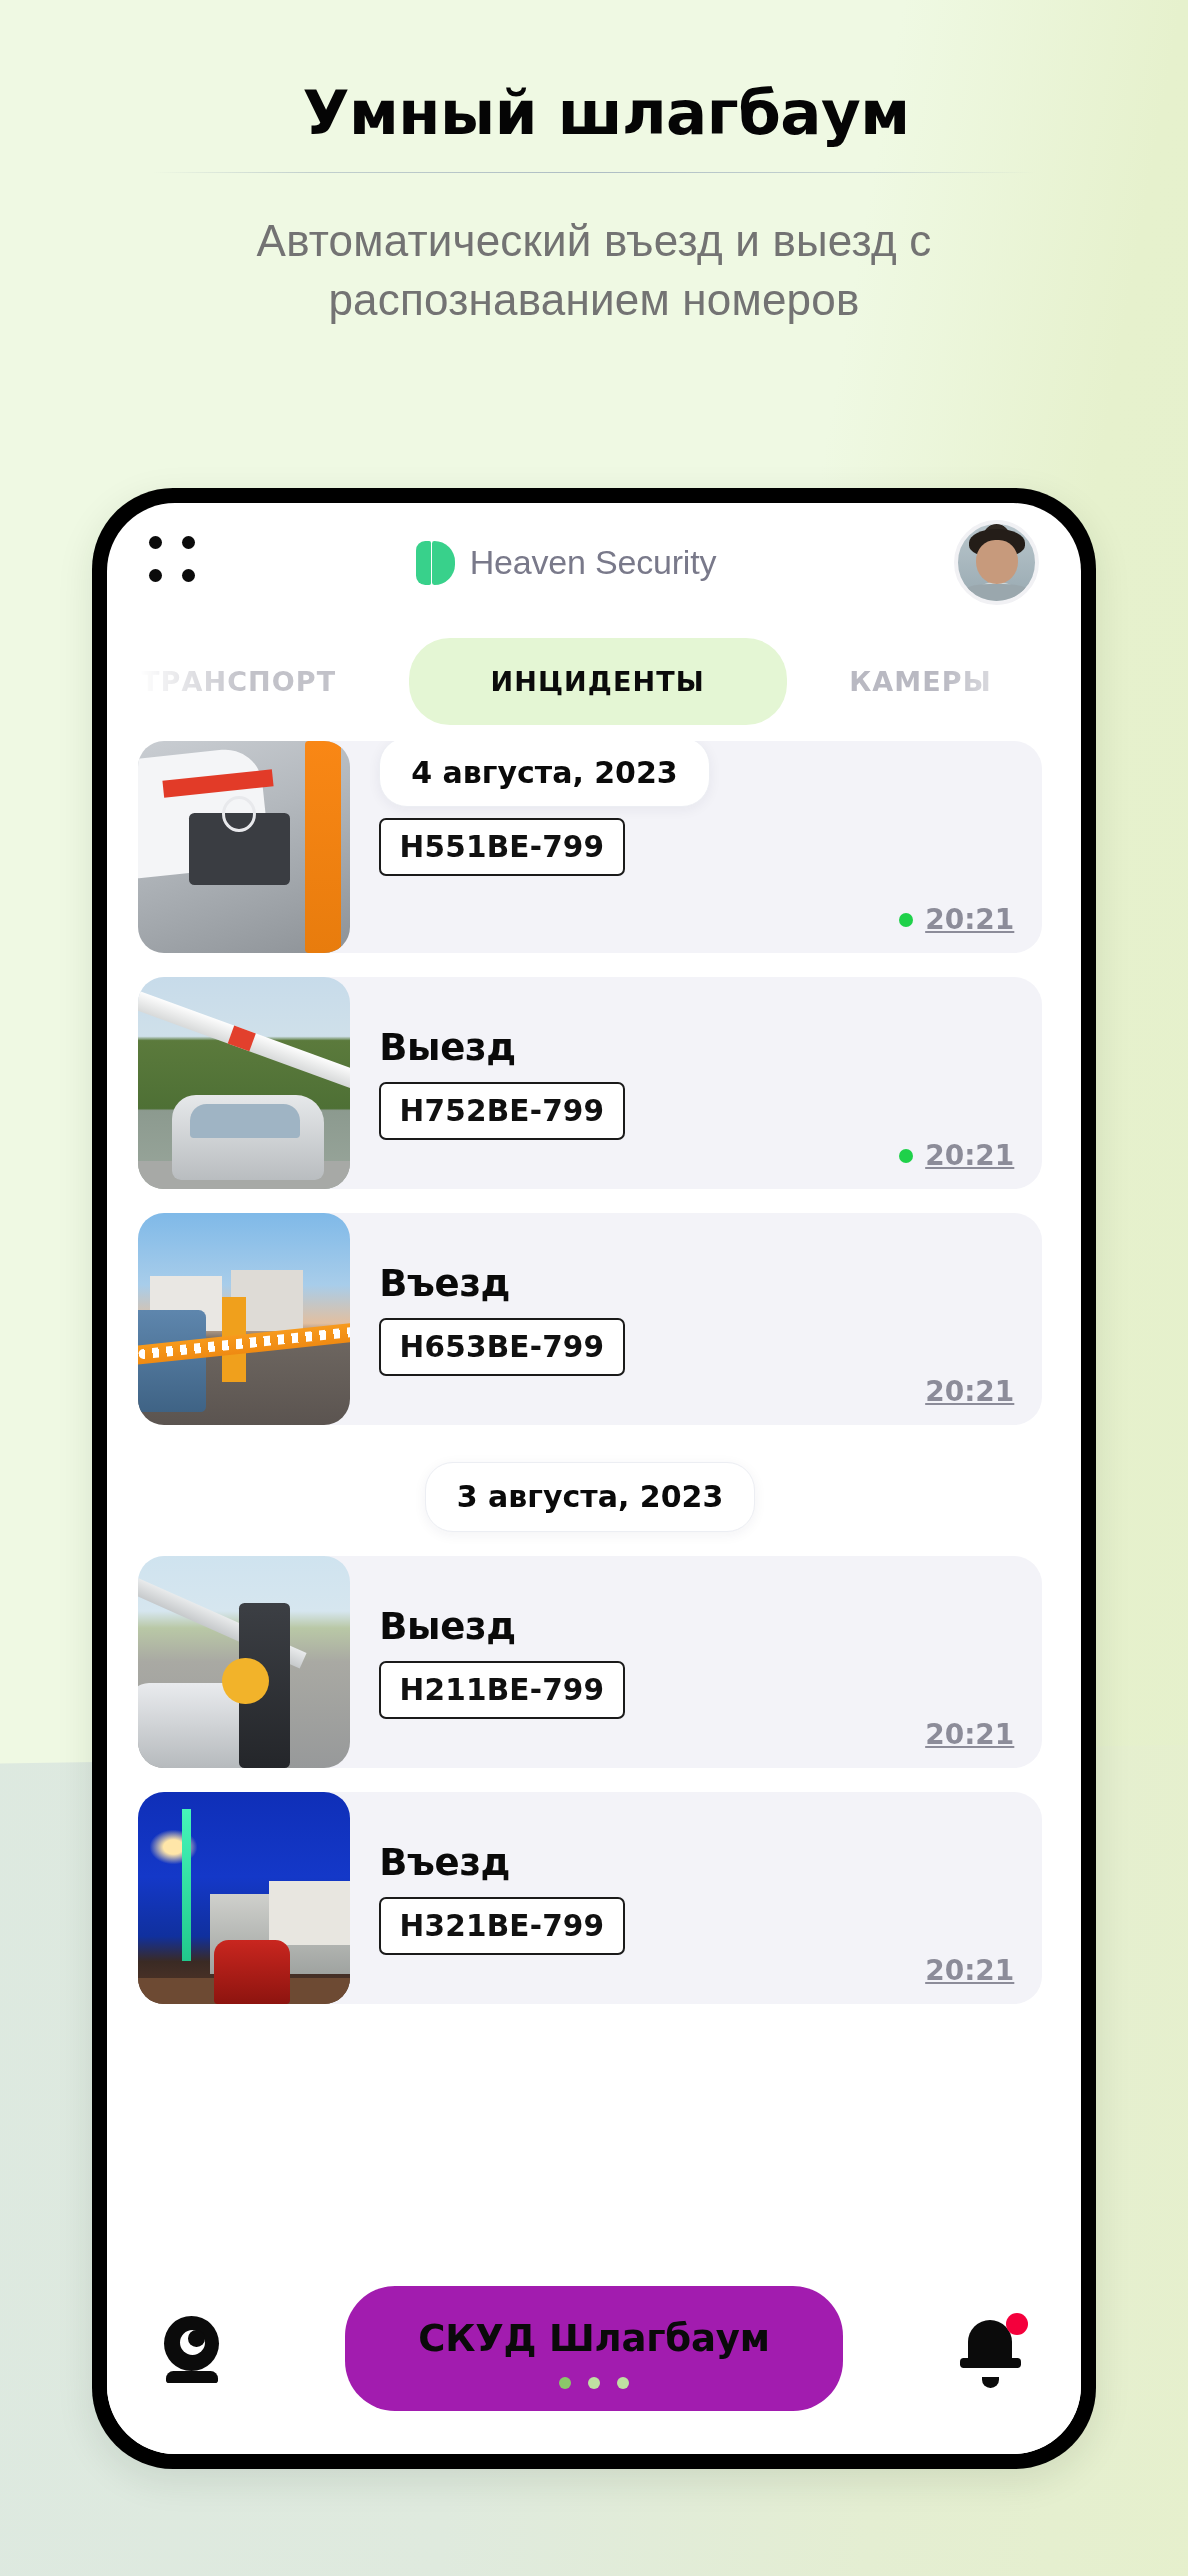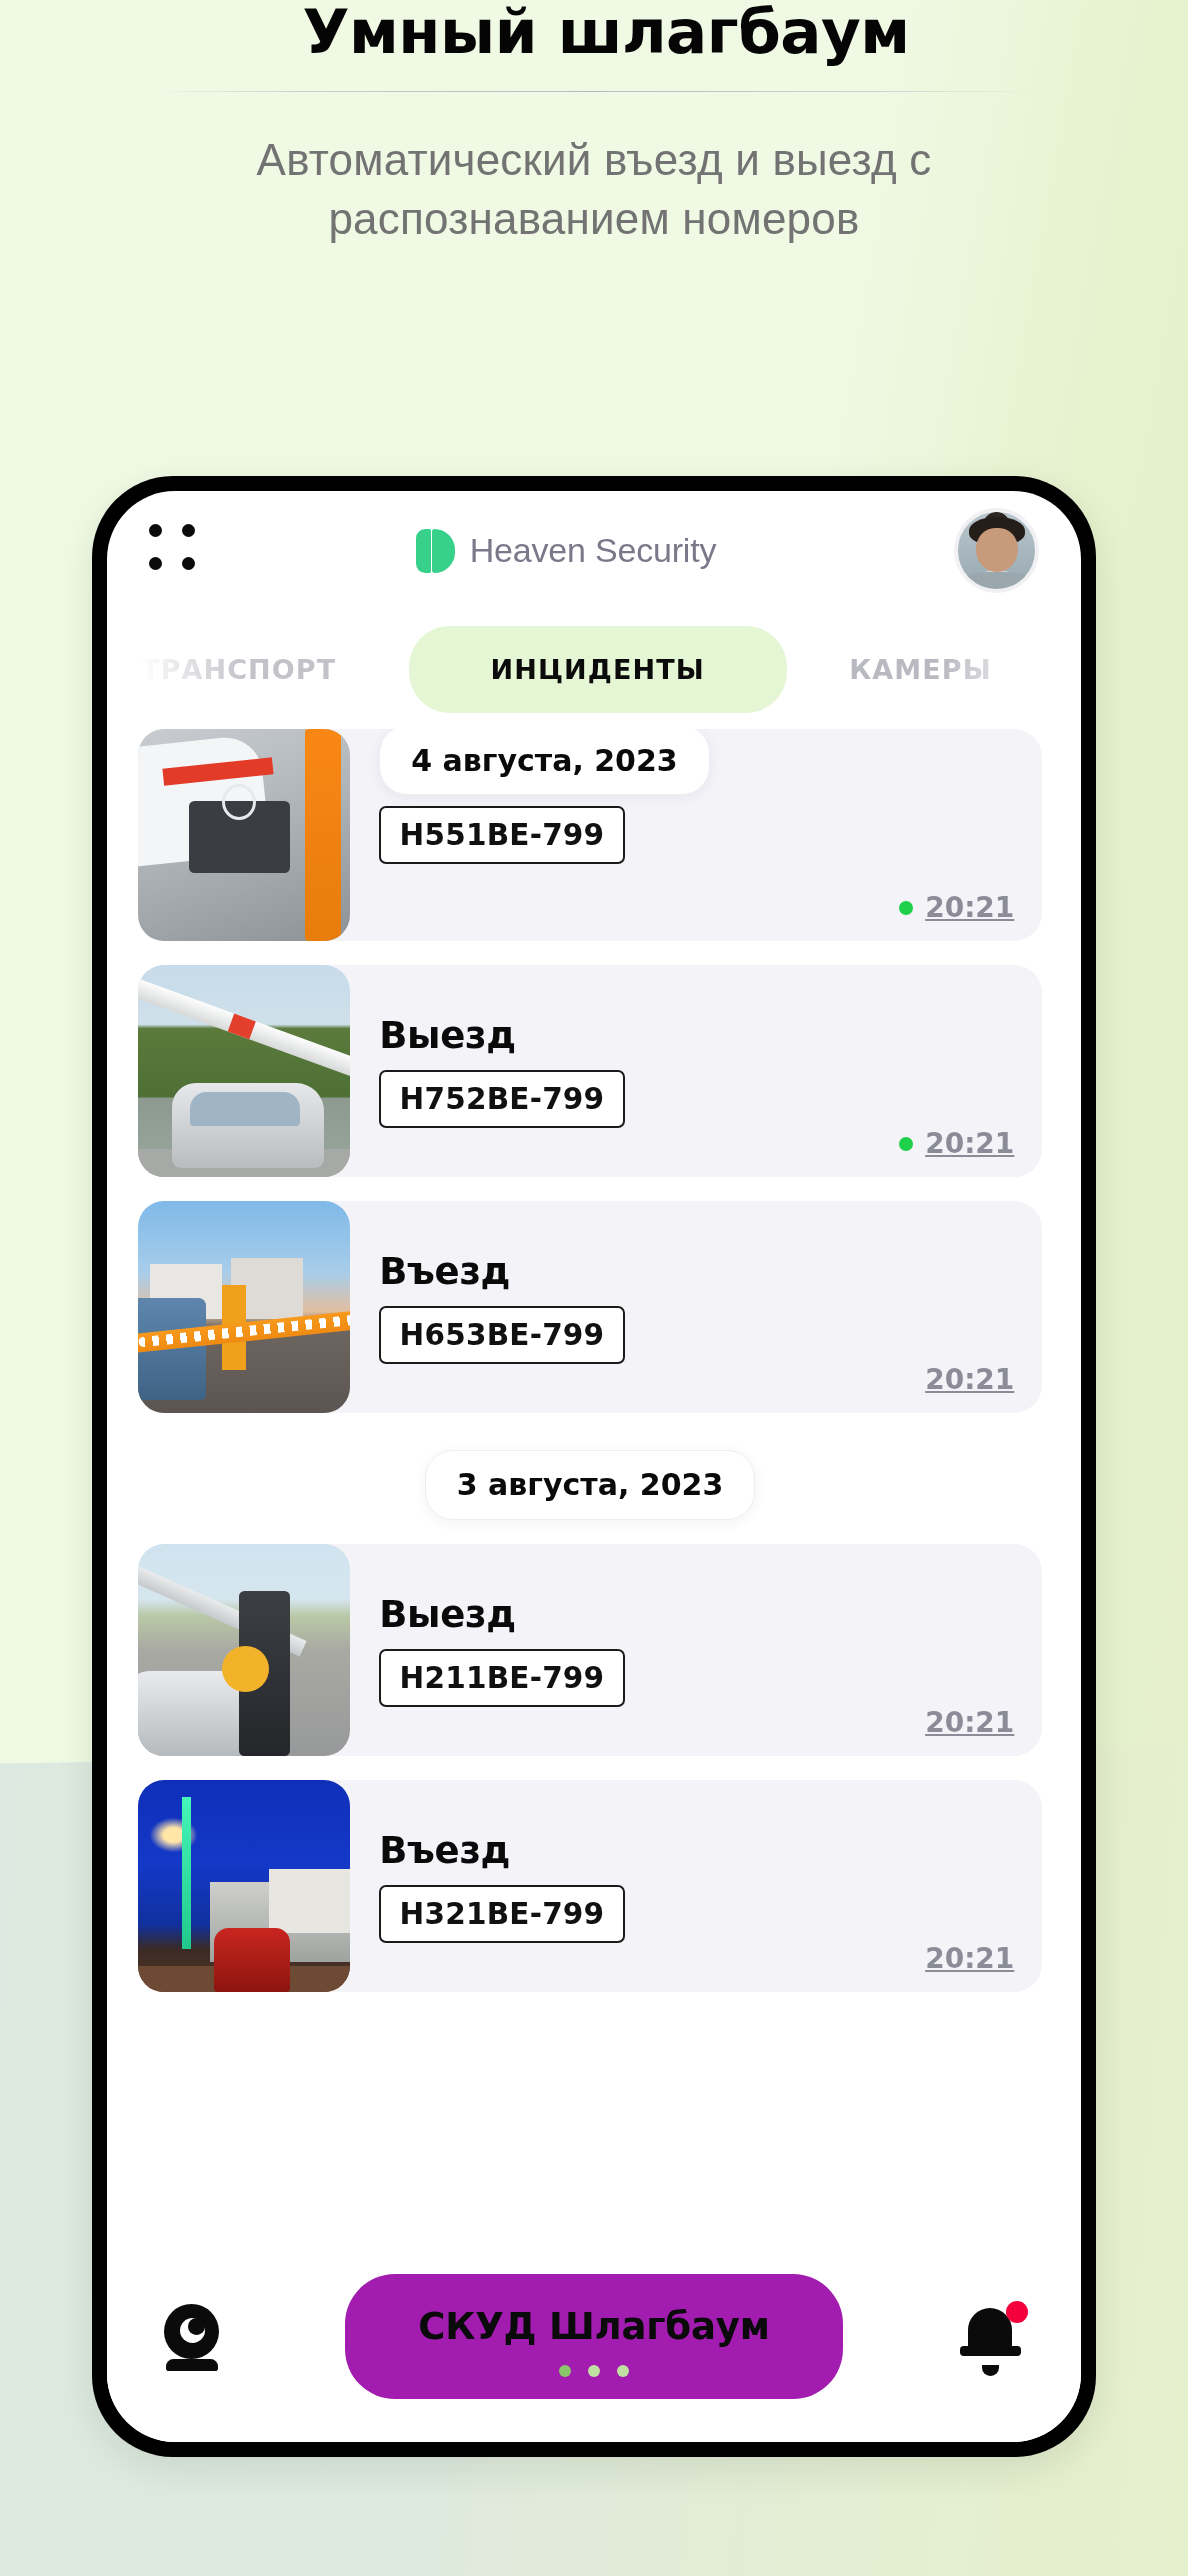--- a/index.html
+++ b/index.html
@@ -33,20 +33,21 @@
     z-index:1;
   }
 
   
   .page-head{
     position:absolute; left:0; right:0; top:0;
     z-index:5;
     text-align:center;
   }
   .page-title{
+    margin-top:81px;
     font-size:61px;
     font-weight:bold;
     letter-spacing:-0.5px;
     color:#050505;
     line-height:1.06;
     font-family:"DejaVu Sans", sans-serif;
     padding-left:24px;
   }
   .title-rule{
     width:884px; height:1.8px;
@@ -58,21 +59,21 @@
     width:884px;
     font-size:44px;
     line-height:1.32;
     color:#737373;
     letter-spacing:0.2px;
   }
 
   
   .phone{
     position:absolute;
-    left:92px; top:476px;
+    left:92px; top:488px;
     width:1004px; height:1981px;
     background:#000;
     border-radius:81px;
     z-index:6;
     box-shadow:0 11px 37px rgba(20,40,20,0.10);
   }
   .phone-screen{
     position:absolute;
     left:14.7px; top:14.7px; right:14.7px; bottom:14.7px;
     background:#ffffff;

